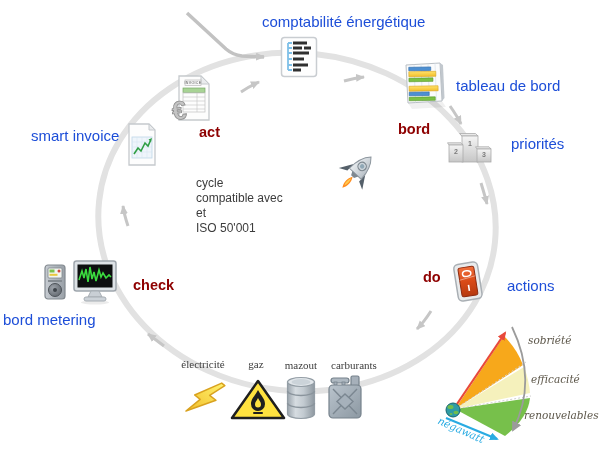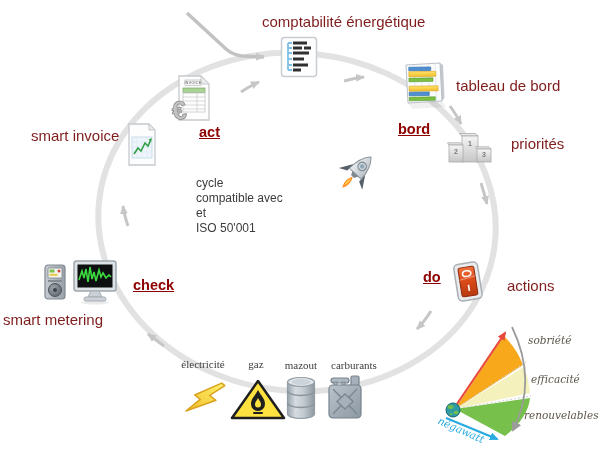--- a/index.html
+++ b/index.html
@@ -1,21 +1,21 @@
 <!DOCTYPE html>
 <html><head>
 <meta charset="utf-8">
 <style>
   html,body{margin:0;padding:0;background:#fff;}
   .stage{position:relative;width:600px;height:455px;background:#fff;overflow:hidden;
          font-family:"Liberation Sans",sans-serif;color:#3C3C3C;}
   .bg{position:absolute;left:0;top:0;}
   .icon{position:absolute;}
-  .node-label{position:absolute;font-size:15px;white-space:nowrap;color:#7f1d1d;}
-  .step-label{position:absolute;font-size:14.5px;font-weight:bold;color:#8E0000;white-space:nowrap;text-decoration:underline;}
+  .node-label{position:absolute;font-size:15px;white-space:nowrap;color:#1d4ed8;}
+  .step-label{position:absolute;font-size:14.5px;font-weight:bold;color:#8E0000;white-space:nowrap;}
   .energy-label{position:absolute;font-size:11px;text-align:center;color:#3C3C3C;white-space:nowrap;font-family:Liberation Serif, serif;}
   .center-text{position:absolute;left:196px;top:176px;width:164px;
                font-size:12px;line-height:15px;color:#3C3C3C;}
   .fan-label{position:absolute;font-family:"DejaVu Serif",serif;font-style:italic;
              font-size:10.5px;color:#5B5548;white-space:nowrap;}
   .negawatt{color:#29ABE2;transform:rotate(24deg);transform-origin:left top;}
 </style>
 </head>
 <body>
 
@@ -259,21 +259,21 @@
     <rect x="17" y="10" width="3" height="4" fill="#A6B0BA" stroke="#76828C" stroke-width="0.8"></rect>
     <rect x="4" y="13" width="32" height="33" rx="4" fill="url(#jcG)" stroke="#76828C" stroke-width="1.2"></rect>
     <path d="M8,17 L32,42 M32,17 L8,42" stroke="#7B8791" stroke-width="1.4"></path>
     <polygon points="20,22 28,29.5 20,37 12,29.5" fill="#A6B1BB" stroke="#7B8791" stroke-width="1.4"></polygon>
   </svg>
 
   <div class="node-label" style="left:262px;top:13px">comptabilité énergétique</div>
   <div class="node-label" style="left:456px;top:77px">tableau de bord</div>
   <div class="node-label" style="left:511px;top:135px">priorités</div>
   <div class="node-label" style="left:507px;top:277px">actions</div>
-  <div class="node-label" style="left:3px;top:311px">smart metering</div>
+  <div class="node-label" style="left:3px;top:311px">bord metering</div>
   <div class="node-label" style="left:31px;top:127px">smart invoice</div>
 
   <div class="step-label" style="left:199px;top:124px">act</div>
   <div class="step-label" style="left:398px;top:121px">bord</div>
   <div class="step-label" style="left:423px;top:269px">do</div>
   <div class="step-label" style="left:133px;top:277px">check</div>
 
   <div class="center-text">
     <div>cycle</div>
     <div>compatible avec</div>

